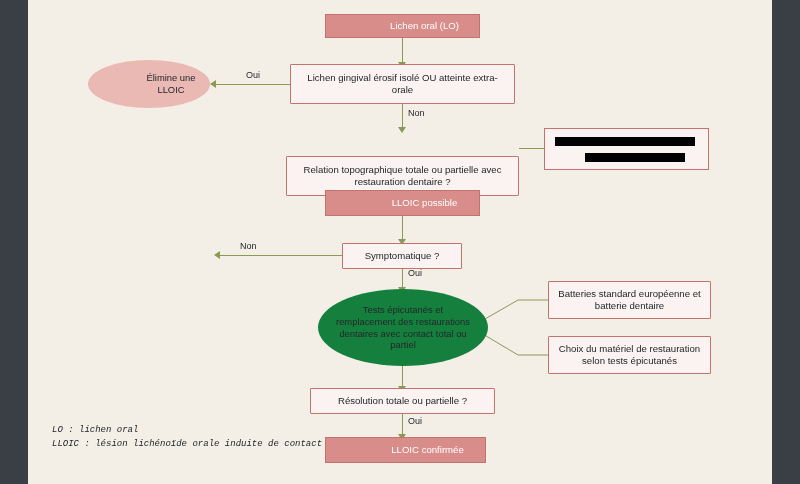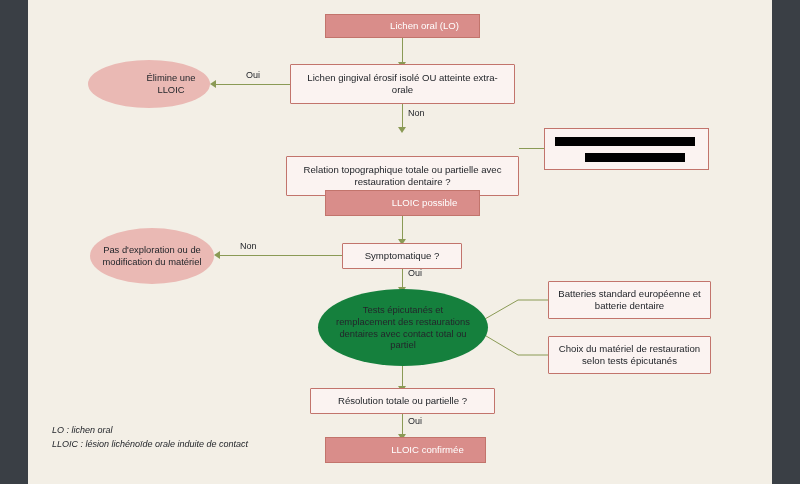--- a/index.html
+++ b/index.html
@@ -188,31 +188,30 @@
     <div class="redact-box" style="left:516px; top:128px; width:165px; height:42px;">
       <div class="redact-bar" style="left:10px; top:8px; width:140px; height:9px;"></div>
       <div class="redact-bar" style="left:40px; top:24px; width:100px; height:9px;"></div>
 
     </div>
 
     <div class="node filled" style="left:297px; top:190px; width:155px; height:26px;">LLOIC possible</div>
 
     <div class="node box" style="left:314px; top:243px; width:120px; height:26px;">Symptomatique ?</div>
 
-    <div class="node ellipse" style="left:62px; top:228px; width:124px; height:56px; padding:0 10px;">Pas d'exploration ou de modification du matériel</div>
 
     <div class="node big-ellipse" style="left:290px; top:289px; width:170px; height:77px; padding:0 14px;">Tests épicutanés et remplacement des restaurations dentaires avec contact total ou partiel</div>
 
     <div class="node box" style="left:520px; top:281px; width:163px; height:38px;">Batteries standard européenne et batterie dentaire</div>
 
     <div class="node box" style="left:520px; top:336px; width:163px; height:38px;">Choix du matériel de restauration selon tests épicutanés</div>
 
     <div class="node box" style="left:282px; top:388px; width:185px; height:26px;">Résolution totale ou partielle ?</div>
 
     <div class="node filled" style="left:297px; top:437px; width:161px; height:26px;">LLOIC confirmée</div>
 
-    <div class="legend" style="left:24px; top:424px;">
+    <div class="legend" style="left:24px; top:424px;font-family:Liberation Mono, monospace;">
       <div>LO : lichen oral</div>
       <div>LLOIC : lésion lichénoïde orale induite de contact</div>
     </div>
 
   </div>
 </div>
 
 </body></html>

